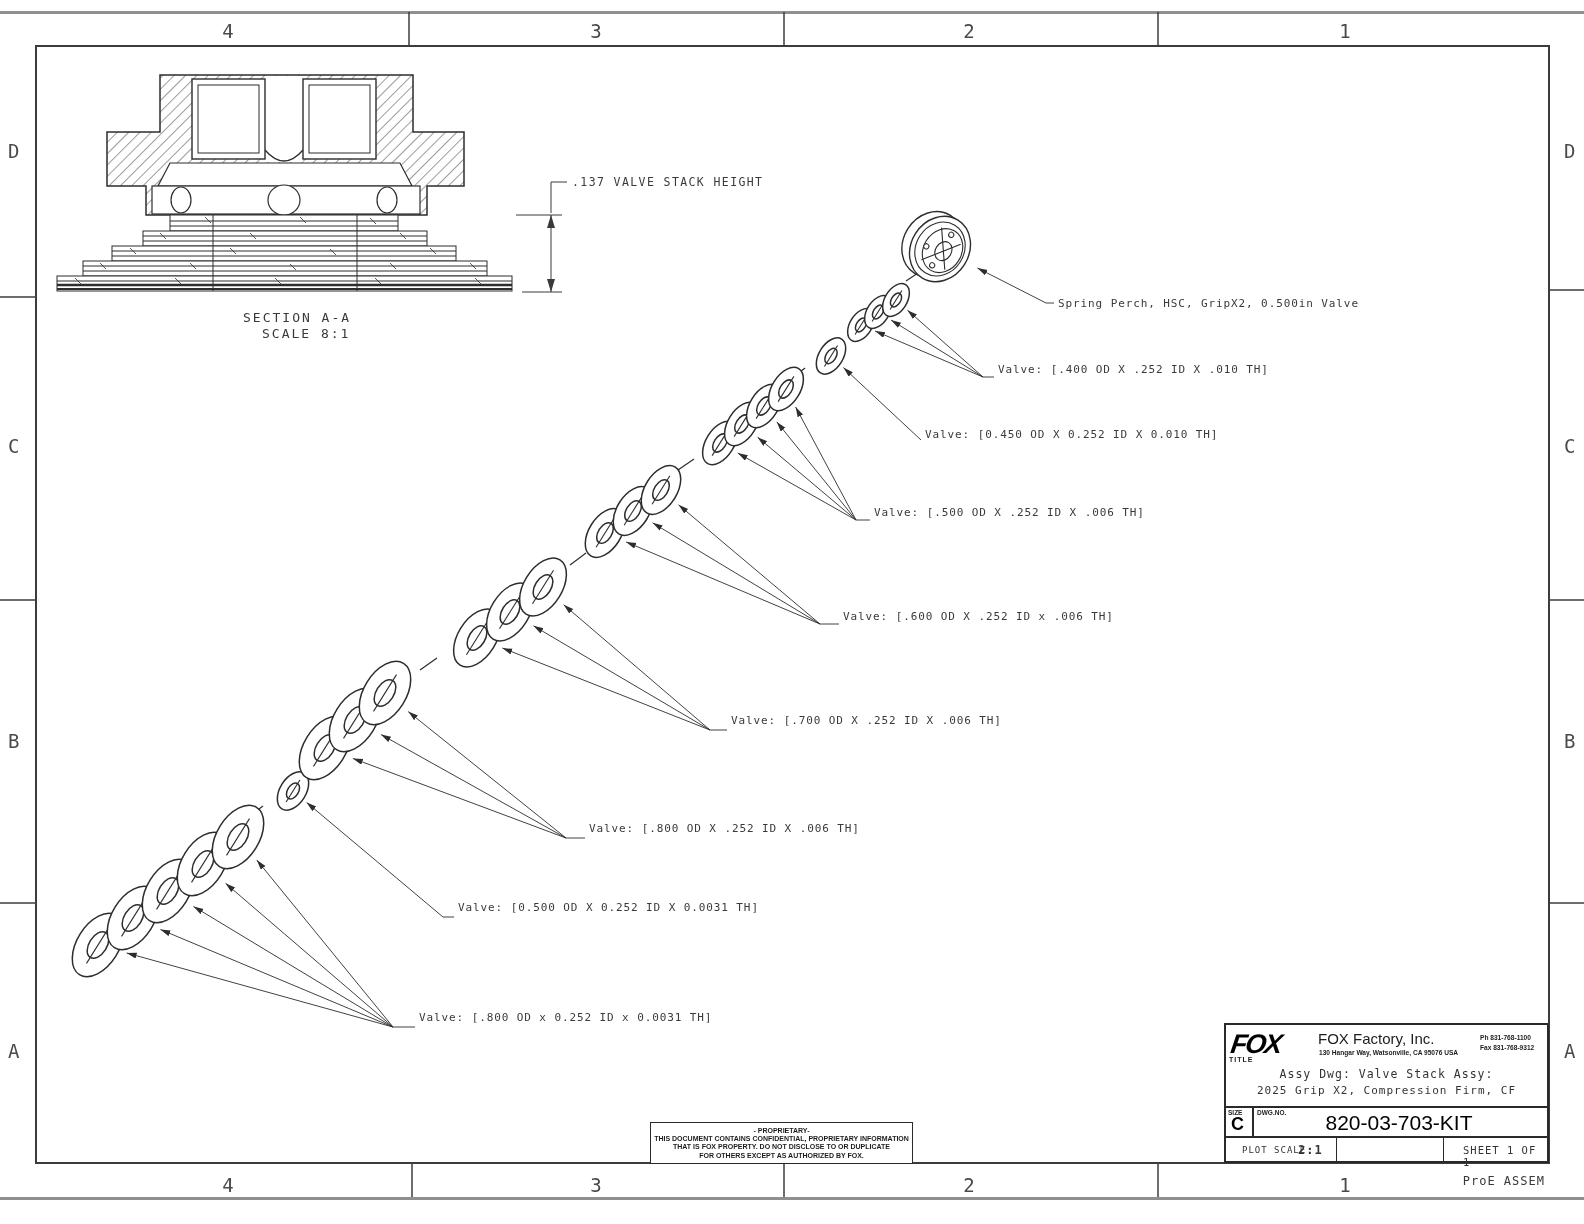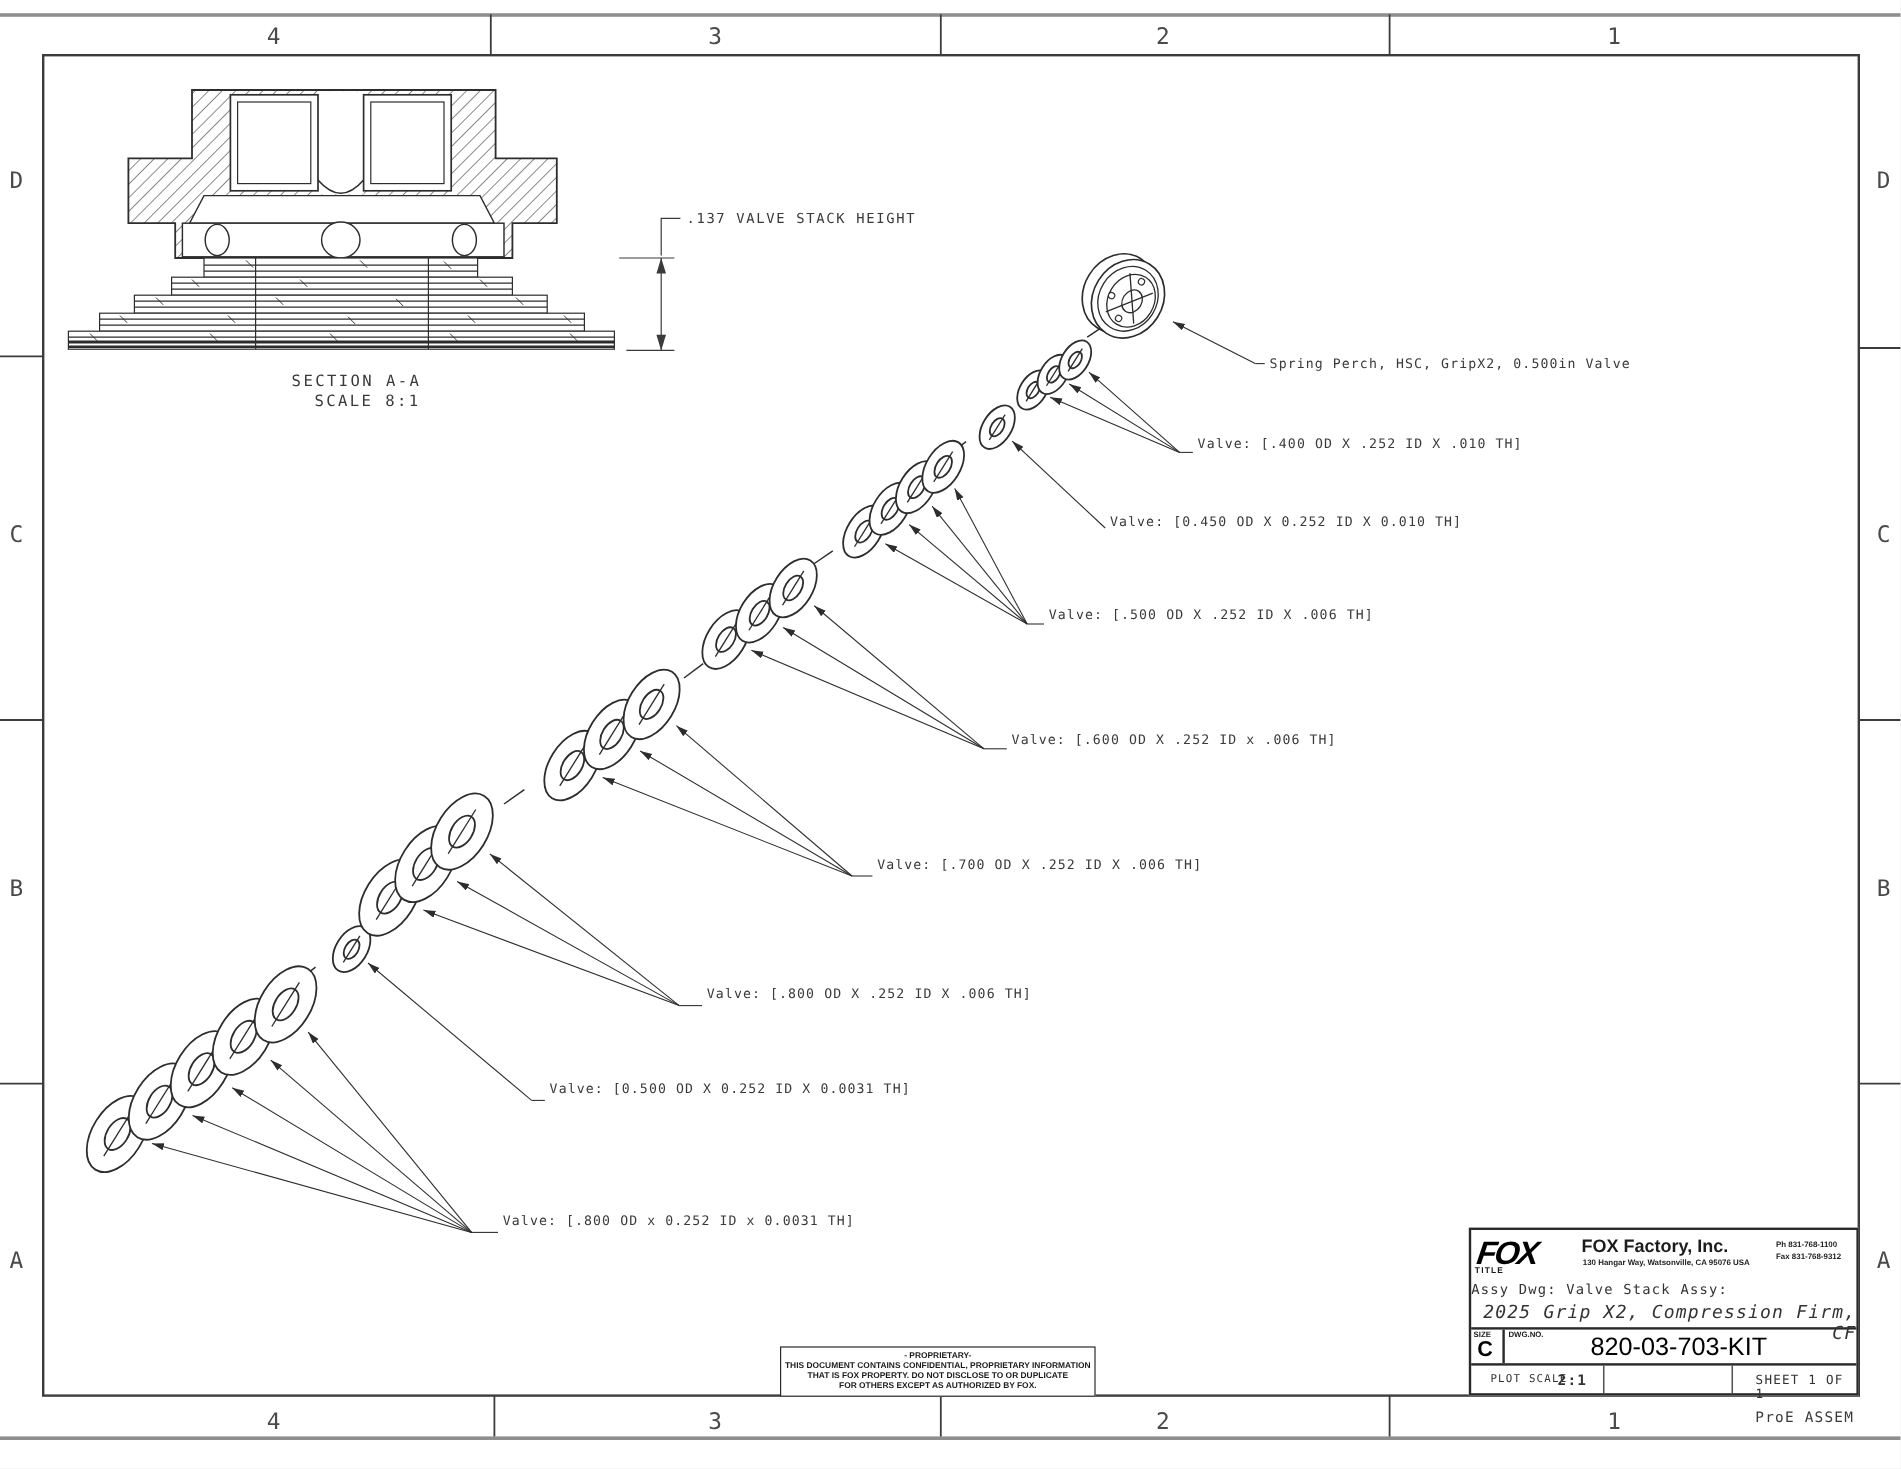--- a/index.html
+++ b/index.html
@@ -13,33 +13,33 @@
   .zc{transform:translateX(-50%);}
   .zr{transform:translateY(-55%);}
   
   .tb{position:absolute;left:1224px;top:1023px;width:325px;height:140px;
       border:2px solid #2a2a2a;box-sizing:border-box;background:#fff;}
   .tb-header{position:relative;height:83px;border-bottom:2px solid #2a2a2a;box-sizing:border-box;}
   .tb-logo{position:absolute;left:5px;top:4px;font-family:"Liberation Sans",sans-serif;
            font-weight:900;font-style:italic;font-size:27px;letter-spacing:-2px;color:#000;
            transform:skewX(-8deg);}
   .tb-company{position:absolute;left:92px;top:5px;font-family:"Liberation Sans",sans-serif;
-              font-weight:bold;font-size:15px;color:#1c1c1c;}
+              font-weight:normal;font-size:15px;color:#1c1c1c;}
   .tb-address{position:absolute;left:93px;top:24px;font-family:"Liberation Sans",sans-serif;
               font-weight:bold;font-size:6.6px;color:#1c1c1c;}
   .tb-ph{position:absolute;left:254px;top:9px;font-family:"Liberation Sans",sans-serif;
          font-weight:bold;font-size:6.6px;color:#1c1c1c;}
   .tb-fax{position:absolute;left:254px;top:19px;font-family:"Liberation Sans",sans-serif;
           font-weight:bold;font-size:6.6px;color:#1c1c1c;}
   .tb-titlelabel{position:absolute;left:3px;top:31px;font-family:"Liberation Sans",sans-serif;
                  font-size:7px;font-weight:bold;letter-spacing:1px;color:#1c1c1c;}
-  .tb-t1{position:absolute;left:0;top:42px;width:100%;font-size:11.5px;
+  .tb-t1{position:absolute;left:0;top:42px;width:100%;text-align:center;font-size:11.5px;
          letter-spacing:1px;color:#333;}
-  .tb-t2{position:absolute;left:0;top:59px;width:100%;text-align:right;font-size:15px;
-         letter-spacing:1px;color:#333;font-style:italic;}
+  .tb-t2{position:absolute;left:0;top:59px;width:100%;text-align:center;font-size:11px;
+         letter-spacing:1px;color:#333;}
   .tb-sizerow{position:relative;height:30px;border-bottom:2px solid #2a2a2a;box-sizing:border-box;}
   .tb-sizecell{position:absolute;left:0;top:0;width:28px;height:100%;
                border-right:2px solid #2a2a2a;box-sizing:border-box;}
   .tb-sizelabel{position:absolute;left:2px;top:1px;font-family:"Liberation Sans",sans-serif;
                 font-size:6.5px;font-weight:bold;color:#1c1c1c;}
   .tb-sizeval{position:absolute;left:5px;top:6px;font-family:"Liberation Sans",sans-serif;
               font-size:18px;font-weight:bold;color:#000;}
   .tb-dwglabel{position:absolute;left:31px;top:1px;font-family:"Liberation Sans",sans-serif;
                font-size:6.5px;font-weight:bold;color:#1c1c1c;}
   .tb-dwgno{position:absolute;left:28px;top:3px;width:290px;text-align:center;

